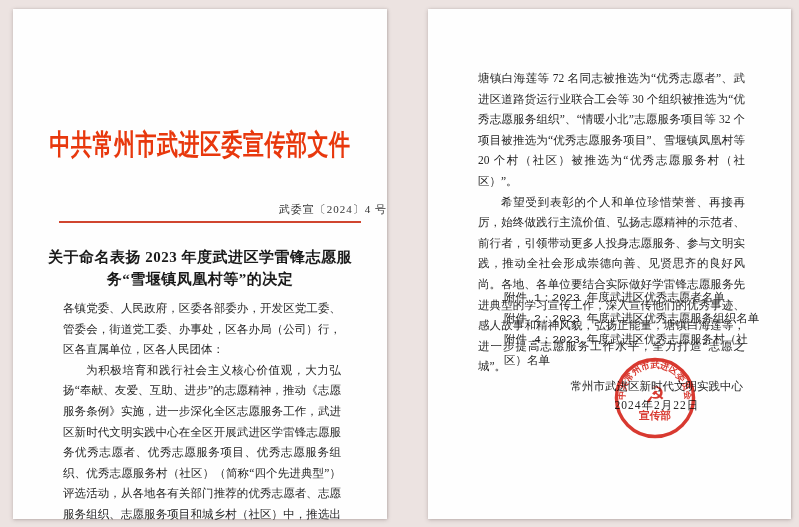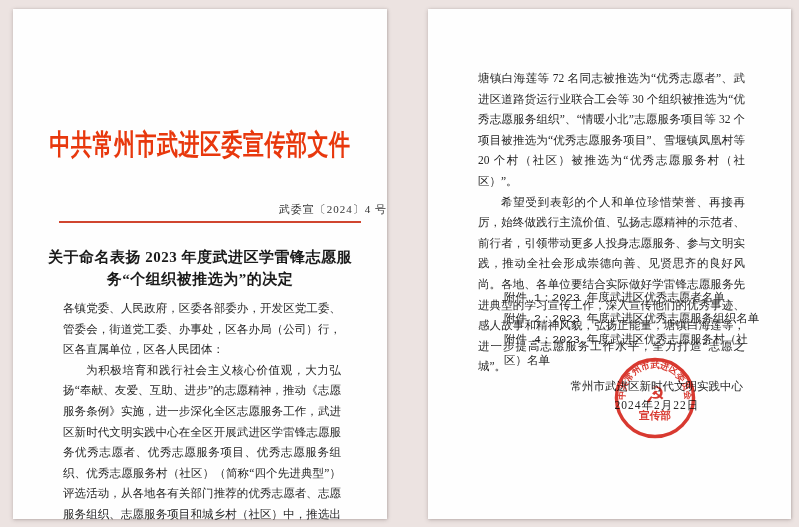--- a/index.html
+++ b/index.html
@@ -90,21 +90,21 @@
 <div class="page page-left">
 
   <div class="doc-header">中共常州市武进区委宣传部文件</div>
 
   <div class="doc-number">武委宣〔2024〕4 号</div>
 
   <div class="red-rule"></div>
 
   <div class="doc-title">
     <div>关于命名表扬 2023 年度武进区学雷锋志愿服</div>
-    <div>务“个组织被推选为”的决定</div>
+    <div>务“雪堰镇凤凰村等”的决定</div>
   </div>
 
   <div class="body-block pl-body">
     <div>各镇党委、人民政府，区委各部委办，开发区党工委、管委会，街道党工委、办事处，区各办局（公司）行，区各直属单位，区各人民团体：</div>
     <div class="indent">为积极培育和践行社会主义核心价值观，大力弘扬“奉献、友爱、互助、进步”的志愿精神，推动《志愿服务条例》实施，进一步深化全区志愿服务工作，武进区新时代文明实践中心在全区开展武进区学雷锋志愿服务优秀志愿者、优秀志愿服务项目、优秀志愿服务组织、优秀志愿服务村（社区）（简称“四个先进典型”）评选活动，从各地各有关部门推荐的优秀志愿者、志愿服务组织、志愿服务项目和城乡村（社区）中，推选出一批事迹突出、群众认可、影响广泛的先进典型。武进区牛</div>
   </div>
 
 </div>
 
 <div class="page page-right">

